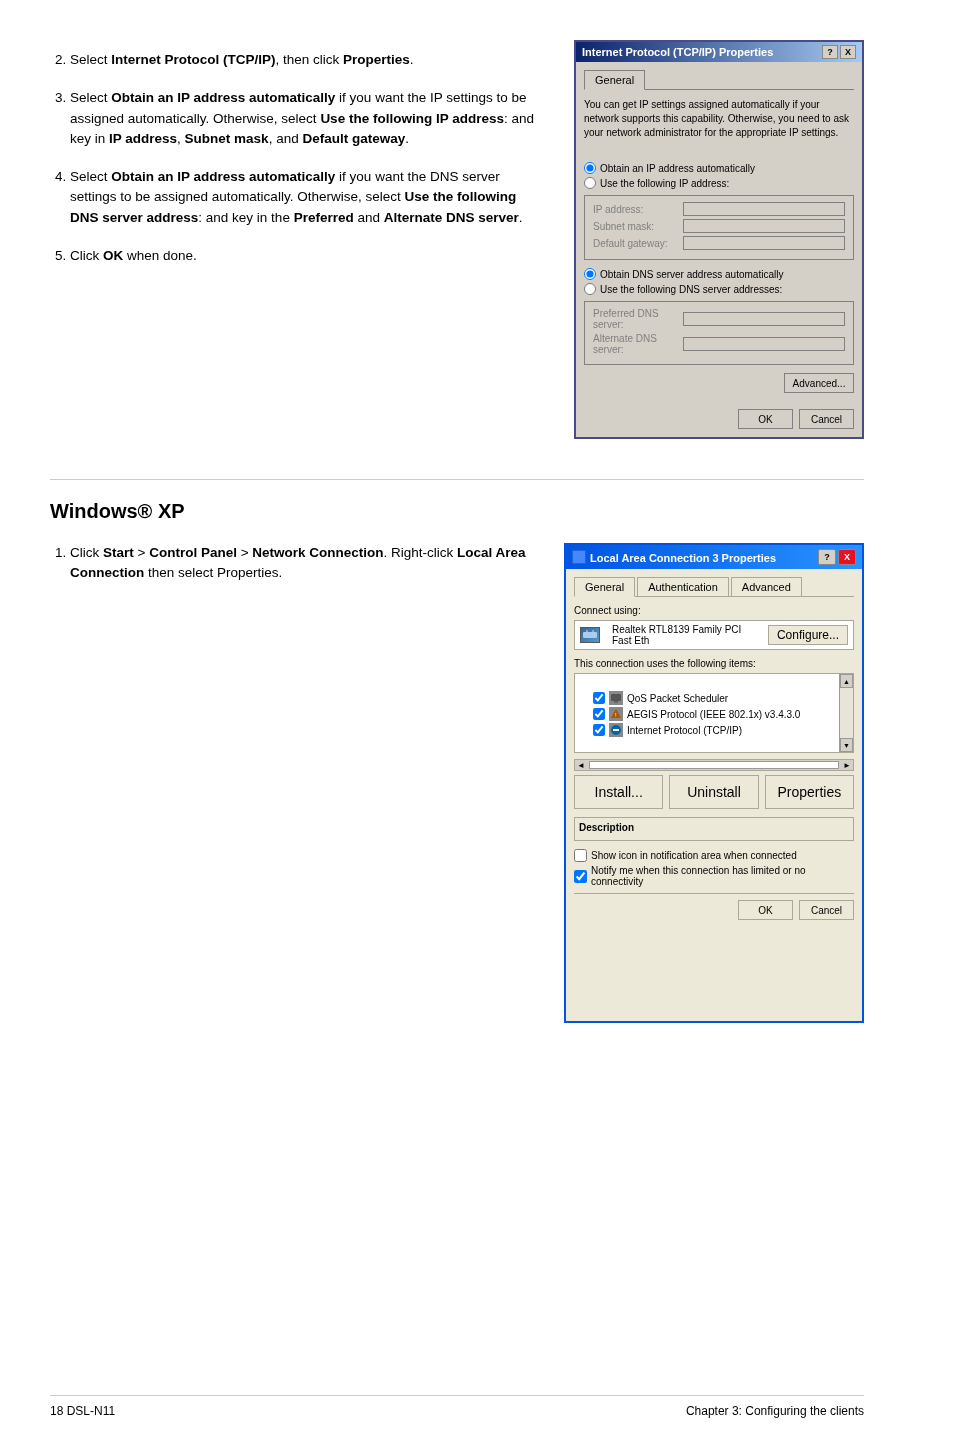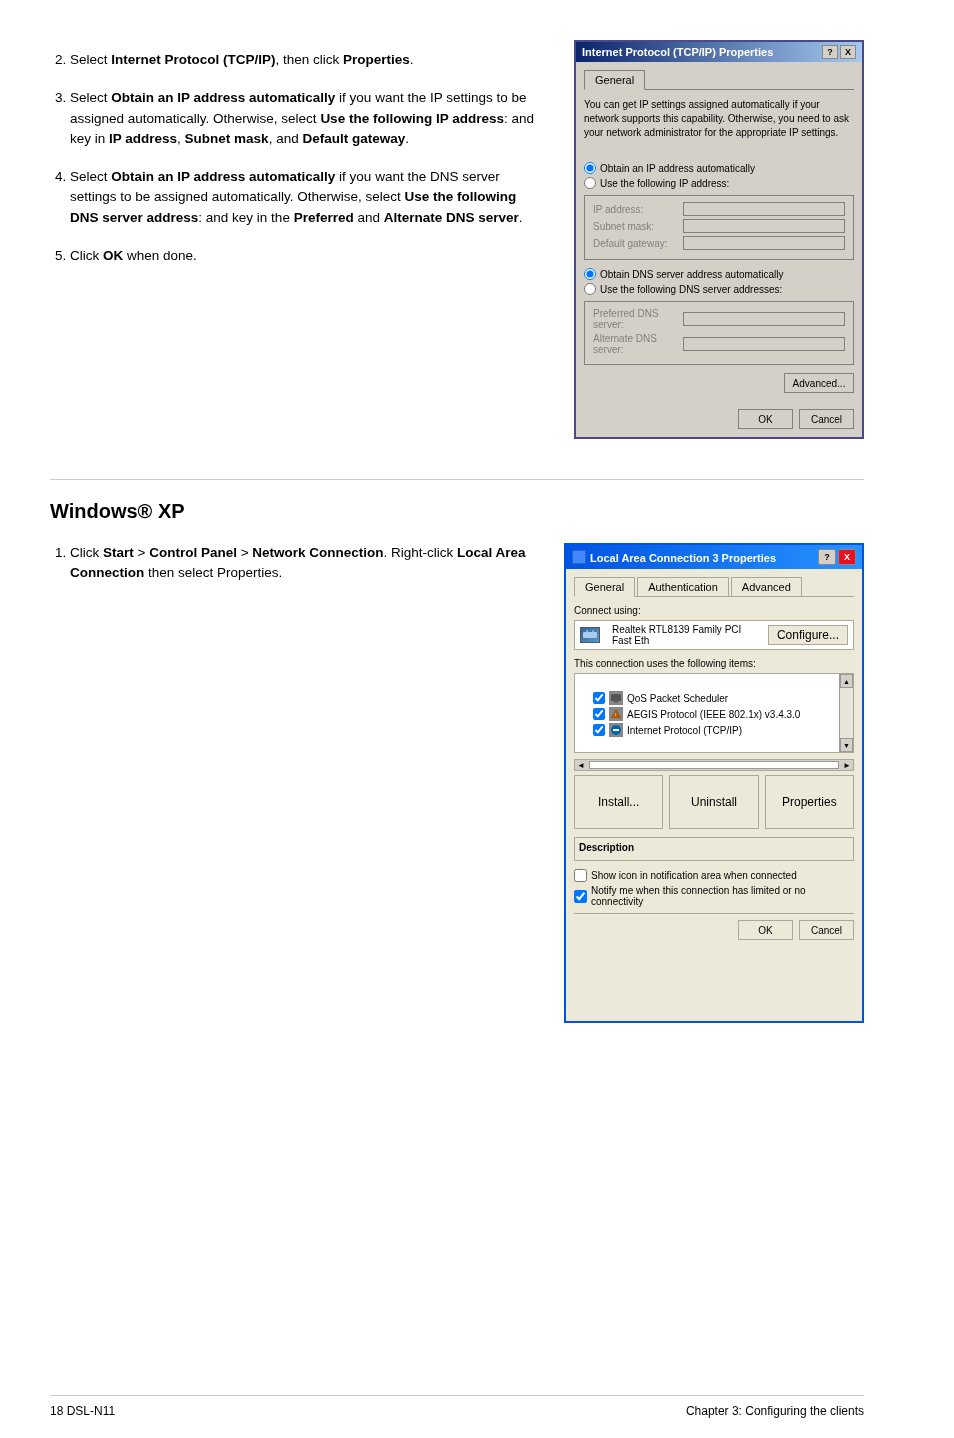--- a/index.html
+++ b/index.html
@@ -423,24 +423,24 @@
     }
 
     .action-buttons-row {
       display: flex;
       gap: 6px;
       margin-bottom: 8px;
     }
 
     .action-btn {
       flex: 1;
-      padding: 19px 4px;
+      padding: 8px 4px;
       background: #ece9d8;
       border: 1px solid #aca899;
-      font-size: 12px;
+      font-size: 14px;
       cursor: pointer;
       text-align: center;
     }
 
     .description-box {
       border: 1px solid #aca899;
       padding: 4px;
       margin-bottom: 8px;
     }
 

